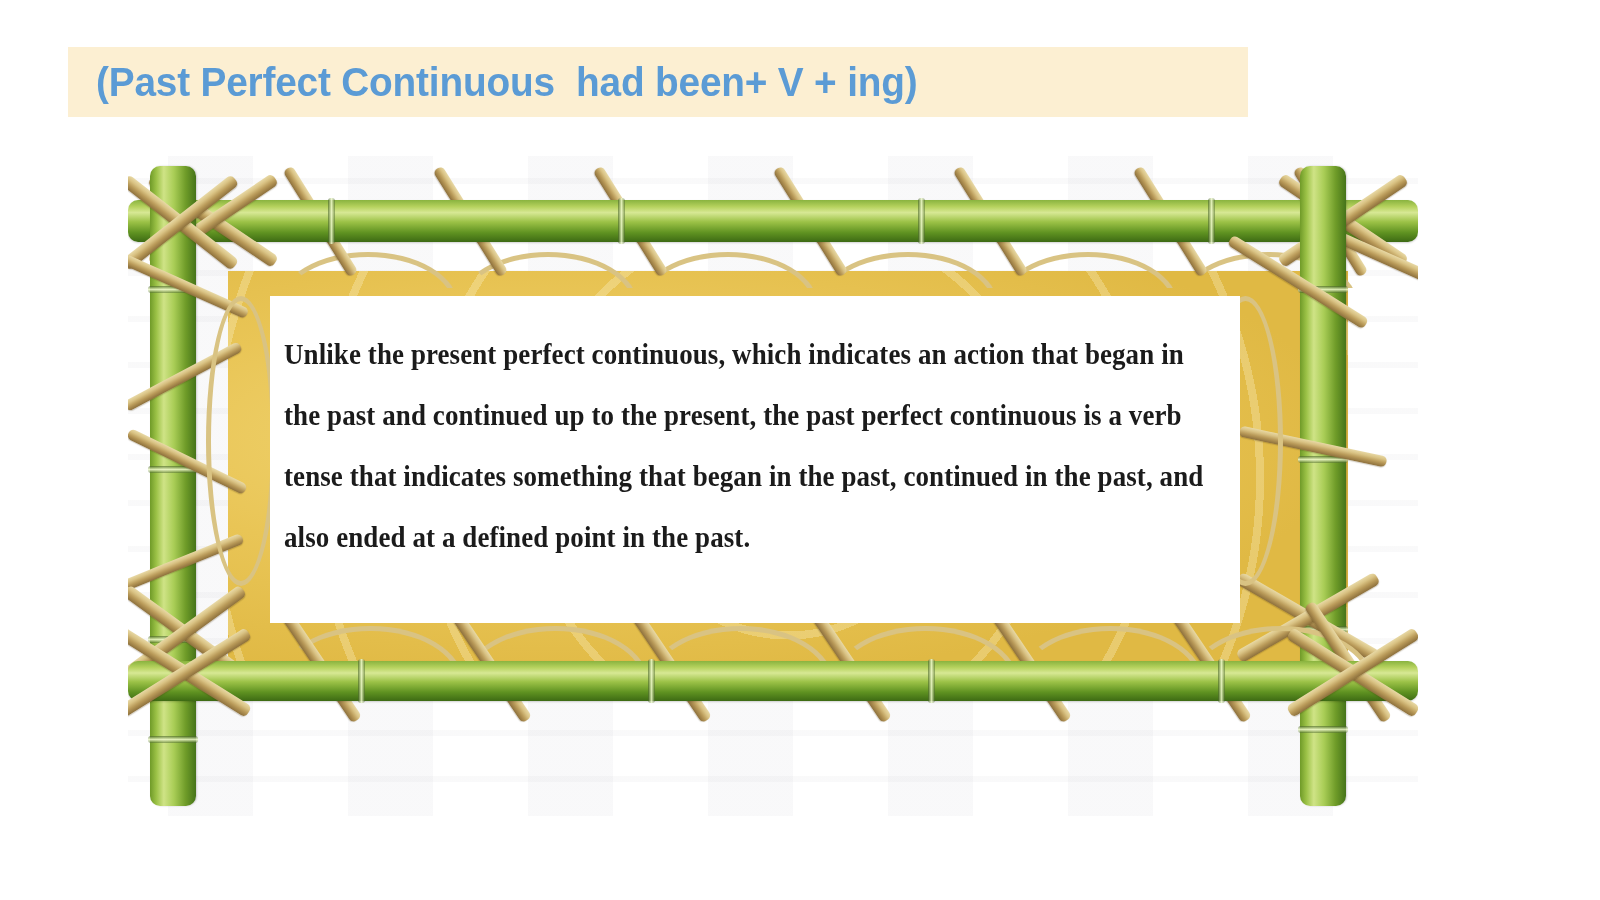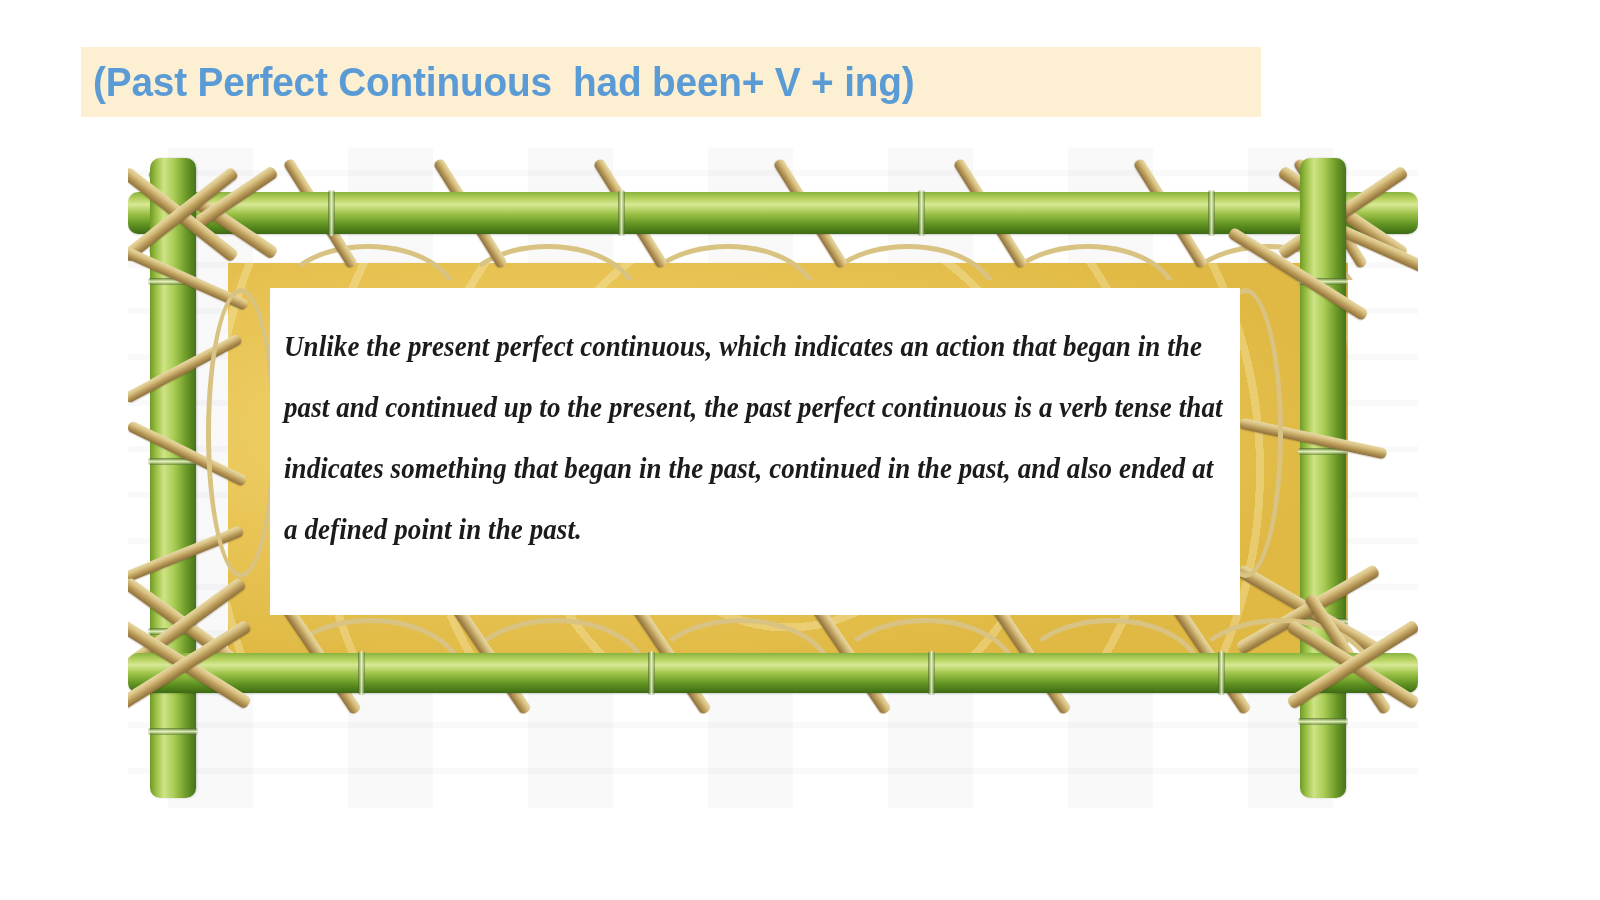--- a/index.html
+++ b/index.html
@@ -12,52 +12,51 @@
     width: 1600px;
     height: 900px;
     position: relative;
     overflow: hidden;
     font-family: "Liberation Sans", sans-serif;
   }
 
   
   #title-banner {
     position: absolute;
-    left: 81px;
+    left: 68px;
     top: 47px;
     width: 1180px;
     height: 70px;
     background: #FCEFD2;
     display: flex;
     align-items: center;
     box-sizing: border-box;
-    padding-left: 12px;
+    padding-left: 28px;
   }
   #title-text {
     font-family: "Liberation Sans", sans-serif;
     font-weight: bold;
     font-size: 40px;
     letter-spacing: -0.2px;
     color: #5B9BD5;
     white-space: pre;
     line-height: 1;
     transform: scaleX(0.97);
     transform-origin: left center;
   }
 
   
   #bamboo-figure {
     position: absolute;
     left: 128px;
-    top: 148px;
+    top: 156px;
     width: 1290px;
     height: 660px;
     background: #ffffff;
     overflow: hidden;
-    font-style: italic;
   }
 
   
   .ghost-texture {
     position: absolute;
     inset: 0;
     background-image:
       repeating-linear-gradient(
         to bottom,
         rgba(0,0,0,0) 0px,

